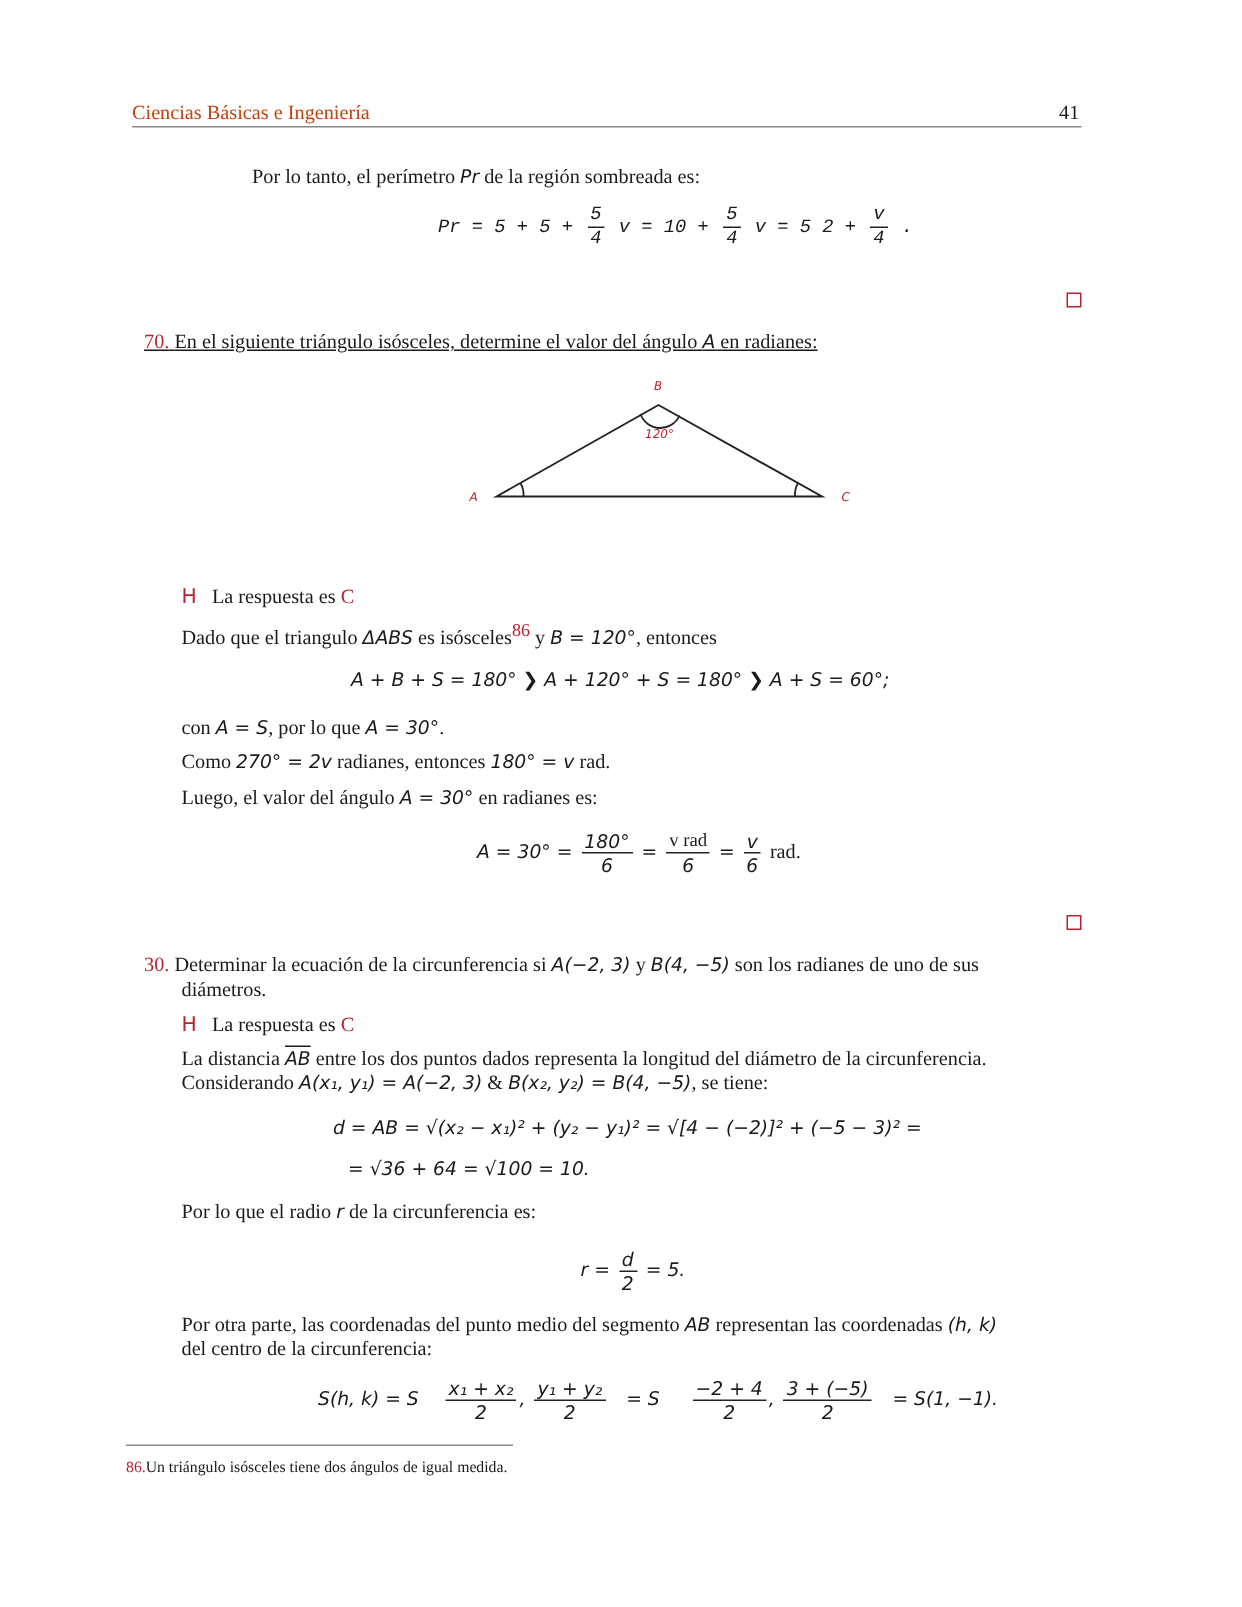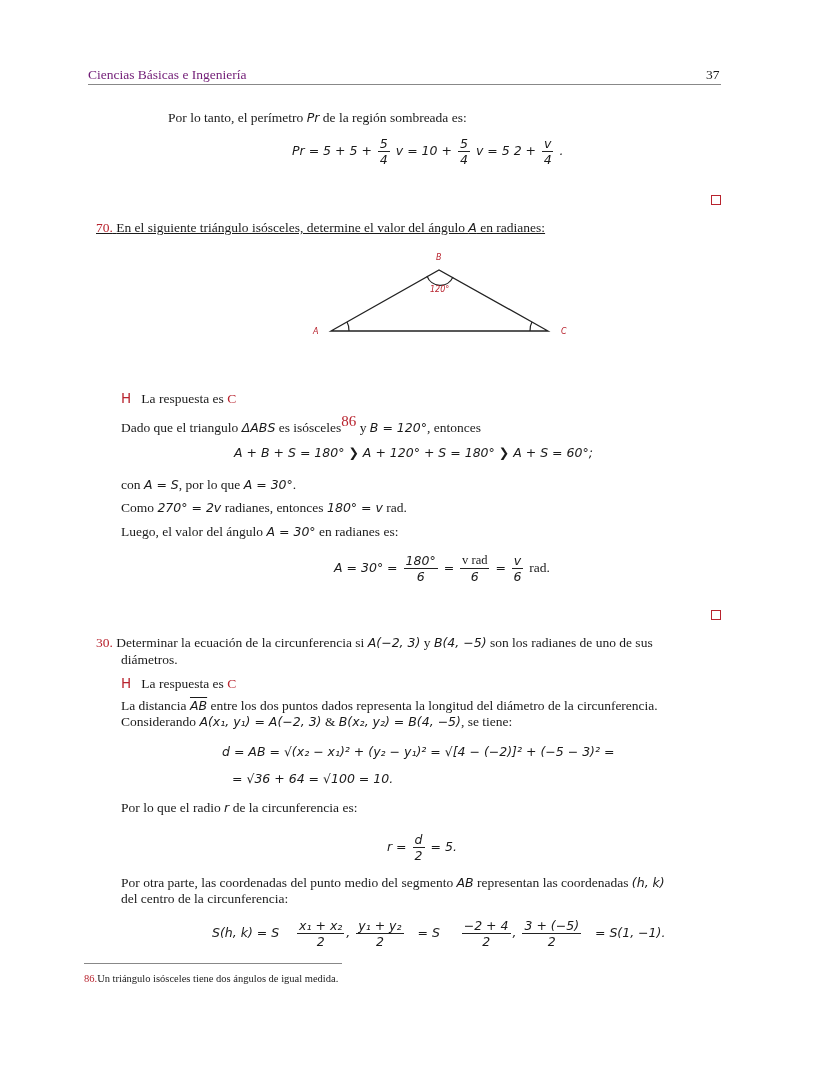--- a/index.html
+++ b/index.html
@@ -1,44 +1,44 @@
 <!DOCTYPE html>
 <html><head>
   <meta charset="utf-8">
   <style>
     html, body { margin: 0; padding: 0; background: #ffffff; }
     body { width: 828px; height: 1071px; position: relative; overflow: hidden;
       font-family: "Liberation Serif", "DejaVu Serif", serif; color: #1a1a1a; font-size: 13.5px; }
     .abs { position: absolute; }
     .red { color: #b8232e; }
     .m { font-family: "DejaVu Sans", "Liberation Sans", sans-serif; font-style: italic; font-size: 12.5px; }
-    .header-left { left: 88px; top: 67px; font-size: 13.5px; color: #701a75; }
+    .header-left { left: 88px; top: 67px; font-size: 13.5px; color: #c2410c; }
     .header-right { left: 706px; top: 67px; font-size: 13.5px; }
     .header-rule { left: 88px; top: 84px; width: 633px; height: 1px; background: #888; }
     .line { position: absolute; white-space: nowrap; }
     .frac { display: inline-flex; flex-direction: column; align-items: center; vertical-align: middle; margin: 0 2px; }
     .frac .num { border-bottom: 1px solid #222; padding: 0 2px; line-height: 15px; }
     .frac .den { line-height: 15px; }
     .qed { width: 8px; height: 8px; border: 1px solid #b8232e; }
     .fn-rule { left: 84px; top: 963px; width: 258px; height: 1px; background: #888; }
     .footnote { left: 84px; top: 973px; font-size: 10.5px; }
-    sup { font-size: 15px; }
+    sup { font-size: 12px; }
     .ov { text-decoration: overline; }
   </style>
 </head>
 <body>
 
 <div class="abs header-left">Ciencias Básicas e Ingeniería</div>
-<div class="abs header-right">37</div>
+<div class="abs header-right">41</div>
 <div class="abs header-rule"></div>
 
 <div class="line" style="left:121px; top:110px;margin-left:47px;">
   <span>Por lo tanto, el perímetro </span><span class="m">Pr</span><span> de la región sombreada es:</span>
 </div>
-<div class="line m" style="left:292px; top:136px;">
+<div class="line m" style="left:292px; top:136px;font-family:Liberation Mono, monospace;">
   <span>Pr = 5 + 5 +</span>
   <span class="frac">
       <span class="num">5</span>
       <span class="den">4</span>
     </span>
   <span>v = 10 +</span>
   <span class="frac">
       <span class="num">5</span>
       <span class="den">4</span>
     </span>
@@ -77,21 +77,21 @@
 <div class="line m" style="left:234px; top:445px;">A + B + S = 180°  ❯  A + 120° + S = 180°  ❯  A + S = 60°;</div>
 <div class="line" style="left:121px; top:477px;text-align:right;">
   <span>con </span><span class="m">A = S</span><span>, por lo que </span><span class="m">A = 30°</span><span>.</span>
 </div>
 <div class="line" style="left:121px; top:500px;">
   <span>Como </span><span class="m">270° = 2v</span><span> radianes, entonces </span><span class="m">180° = v</span><span> rad.</span>
 </div>
 <div class="line" style="left:121px; top:524px;">
   <span>Luego, el valor del ángulo </span><span class="m">A = 30°</span><span> en radianes es:</span>
 </div>
-<div class="line m" style="left:334px; top:553px;">
+<div class="line m" style="left:318px; top:553px;">
   <span>A = 30° =</span>
   <span class="frac">
       <span class="num">180°</span>
       <span class="den">6</span>
     </span>
   =
   <span class="frac">
       <span class="num" style="font-family:'Liberation Serif',serif;font-style:normal;text-align:center;">v rad</span>
       <span class="den">6</span>
     </span>

